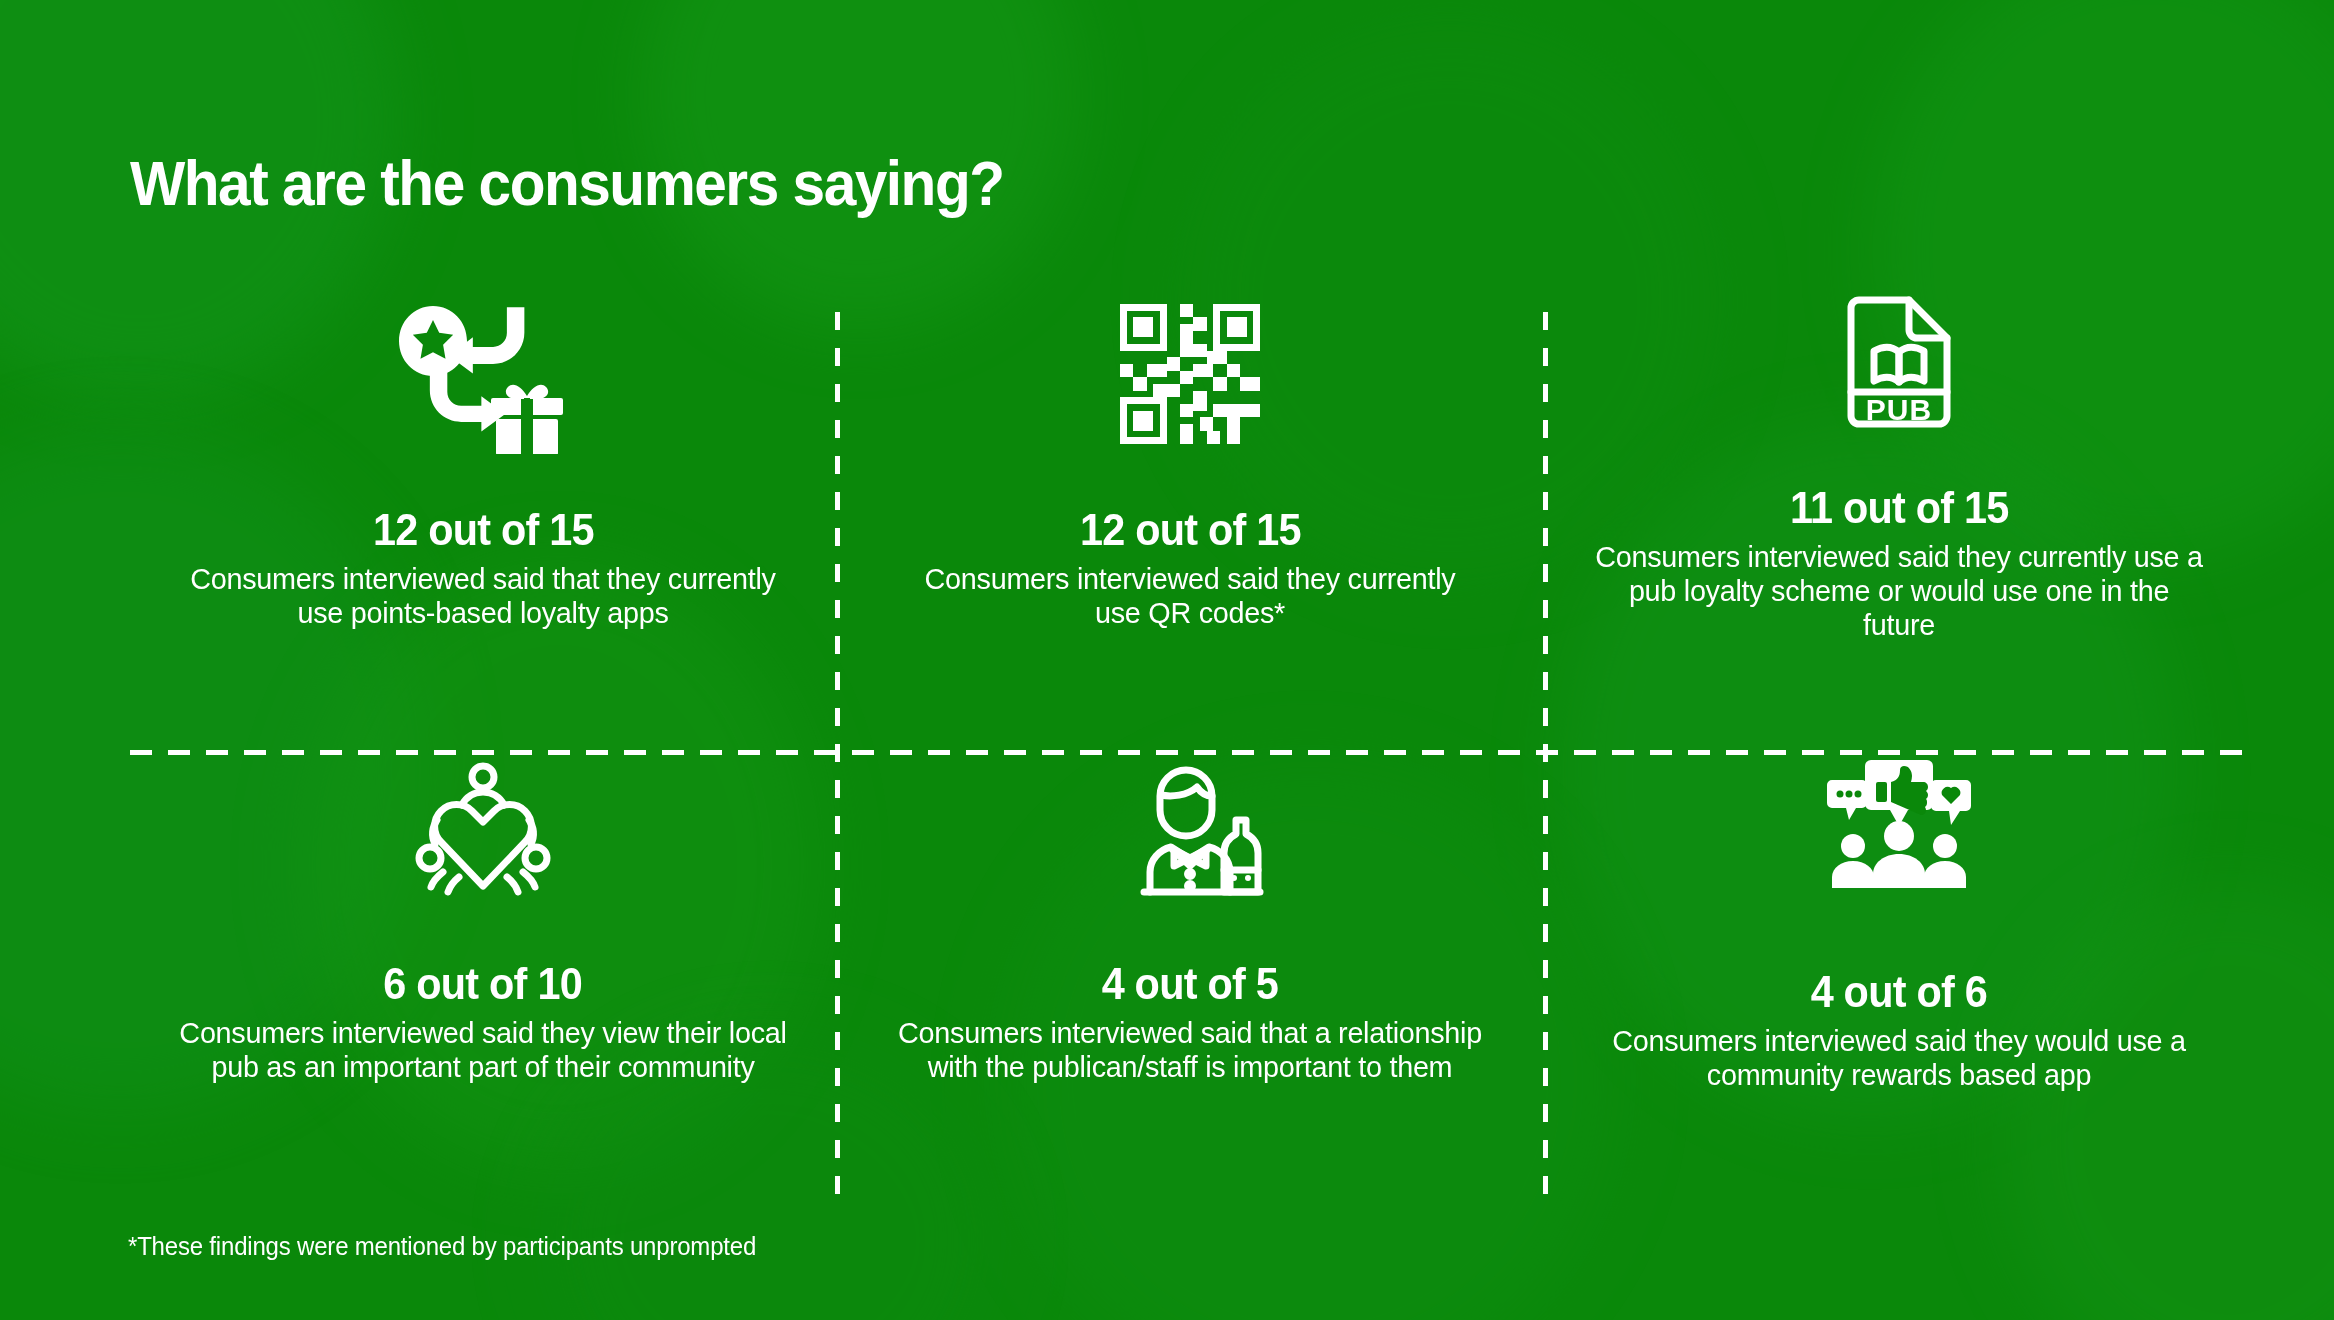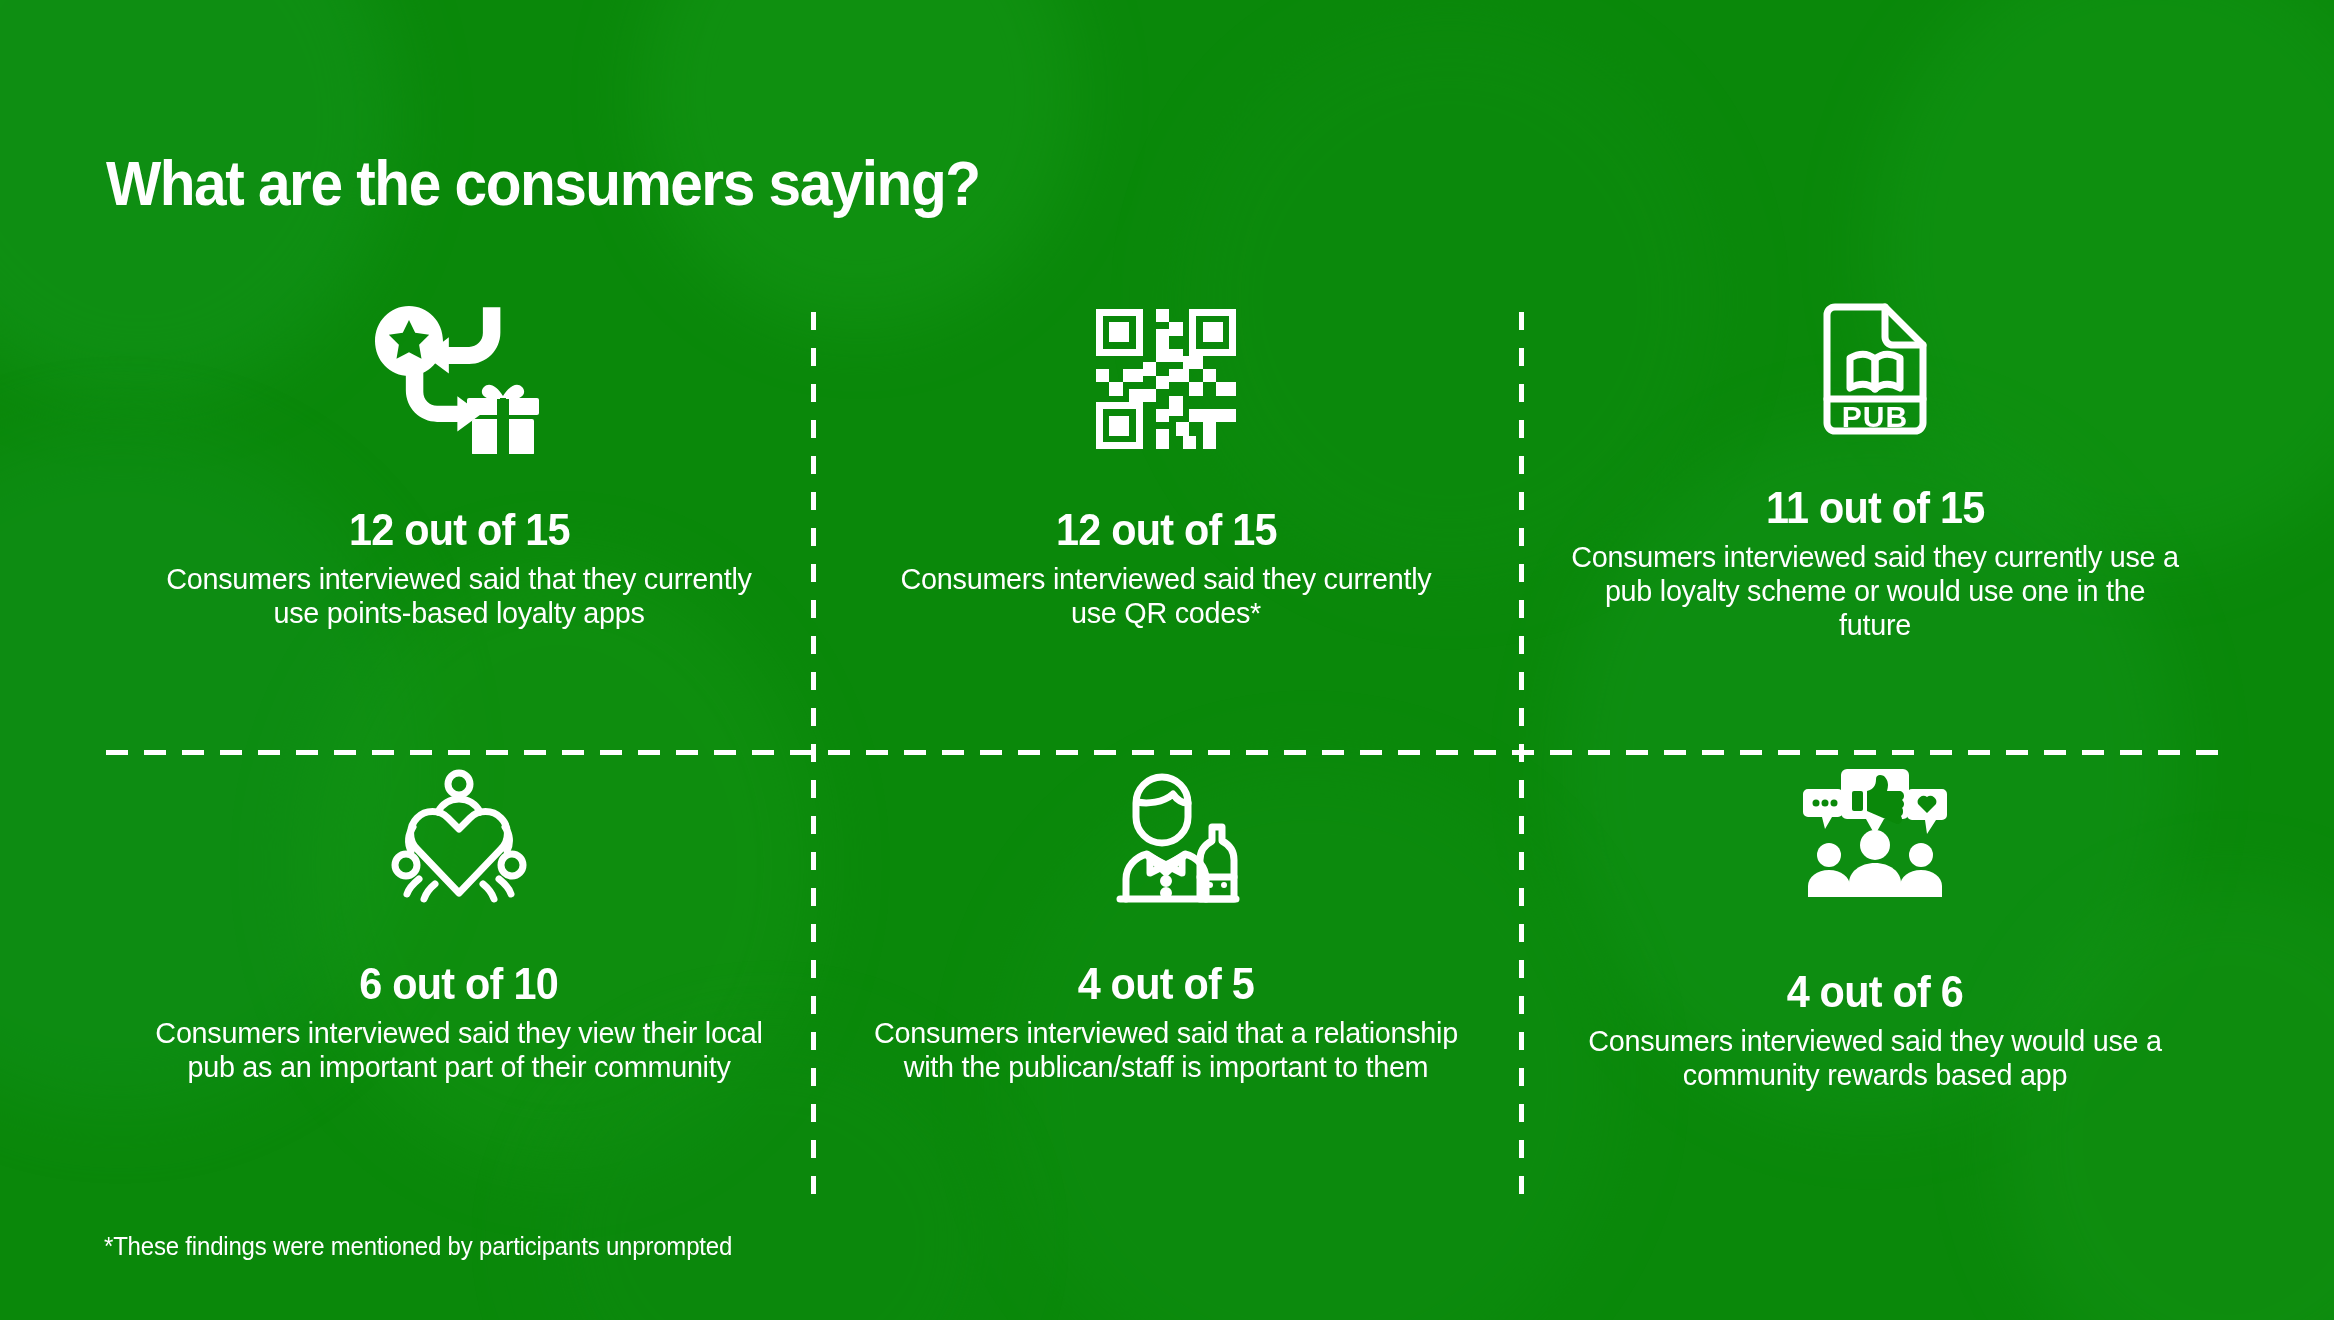--- a/index.html
+++ b/index.html
@@ -7,40 +7,40 @@
     width:2334px;height:1320px;overflow:hidden;
     background:#0a880a;
     font-family:"Liberation Sans", sans-serif;
     color:#ffffff;
     position:relative;
   }
   
   #bg{position:absolute;inset:0;overflow:hidden;z-index:0;}
   #bg .blob{position:absolute;border-radius:50%;filter:blur(34px);}
   
-  #page{position:absolute;inset:0;z-index:2;}
+  #page{position:absolute;inset:0;z-index:2;margin-left:24px;}
   #title{
     position:absolute;left:106px;top:150px;
     font-size:63px;line-height:1.05;font-weight:bold;
     letter-spacing:-1.6px;
     font-family:"Liberation Sans", sans-serif;
     transform:scaleX(0.93);transform-origin:left center;
     white-space:nowrap;
   }
   
   #grid{
     position:absolute;left:106px;top:312px;
     width:2124px;height:884px;
     display:grid;
     grid-template-columns:706px 708px 710px;
     grid-template-rows:442px 442px;
   }
   .cell{position:relative;display:flex;flex-direction:column;align-items:center;}
   .cell-inner{width:100%;display:flex;flex-direction:column;align-items:center;}
-  .icon-wrap{display:flex;align-items:center;justify-content:center;height:150px;}
+  .icon-wrap{display:flex;justify-content:center;height:150px;}
   .icon-wrap svg{display:block;}
   .stat-num{
     font-size:44px;font-weight:bold;letter-spacing:-0.8px;
     transform:scaleX(0.94);transform-origin:center;
     white-space:nowrap;line-height:1.1;
   }
   .stat-desc{
     font-size:30px;line-height:1.13;text-align:center;
     letter-spacing:-0.3px;
     transform:scaleX(0.96);transform-origin:center;

